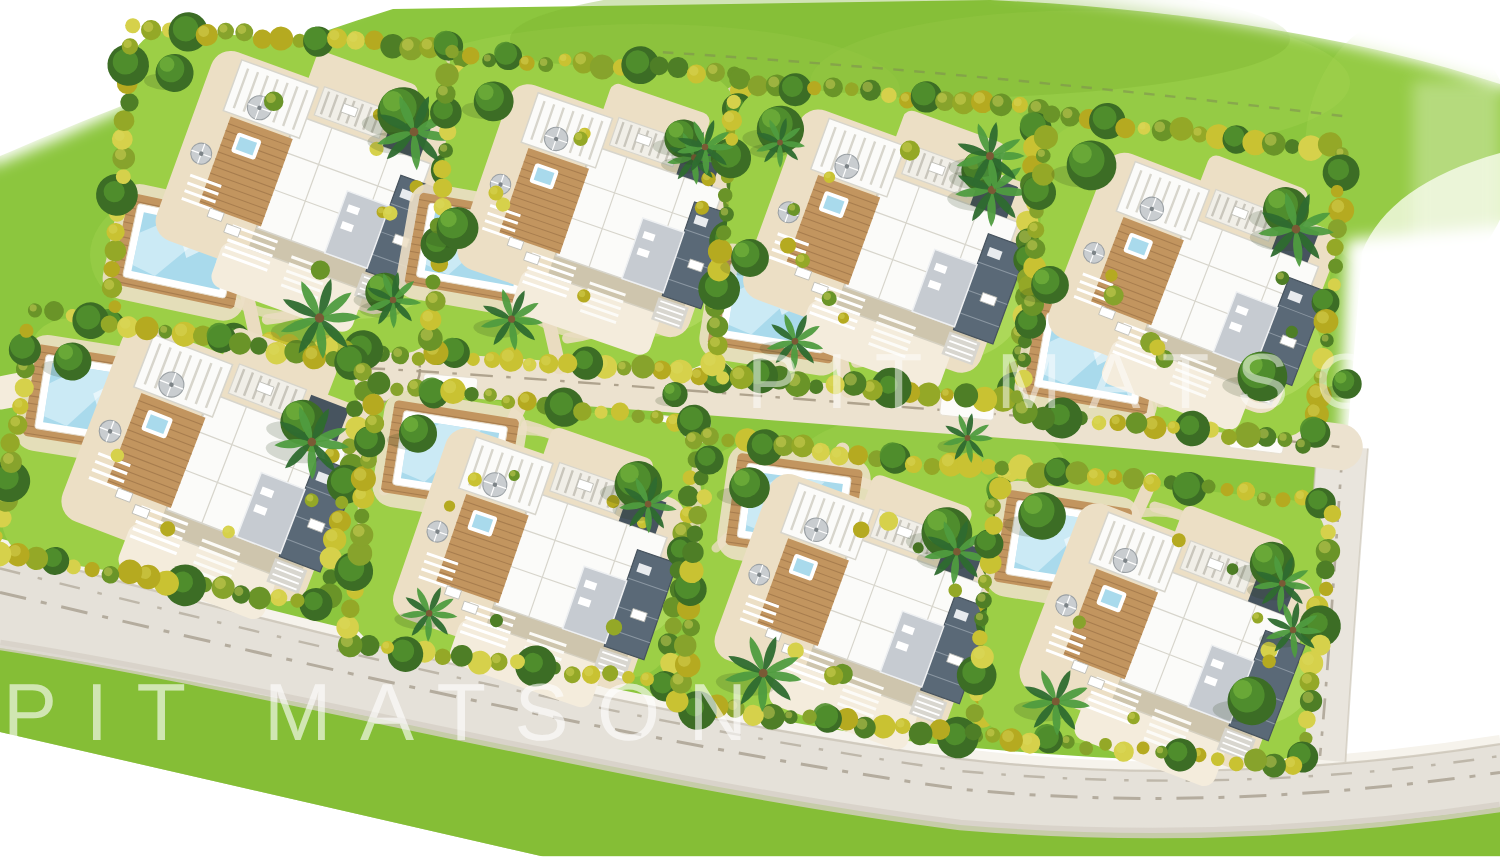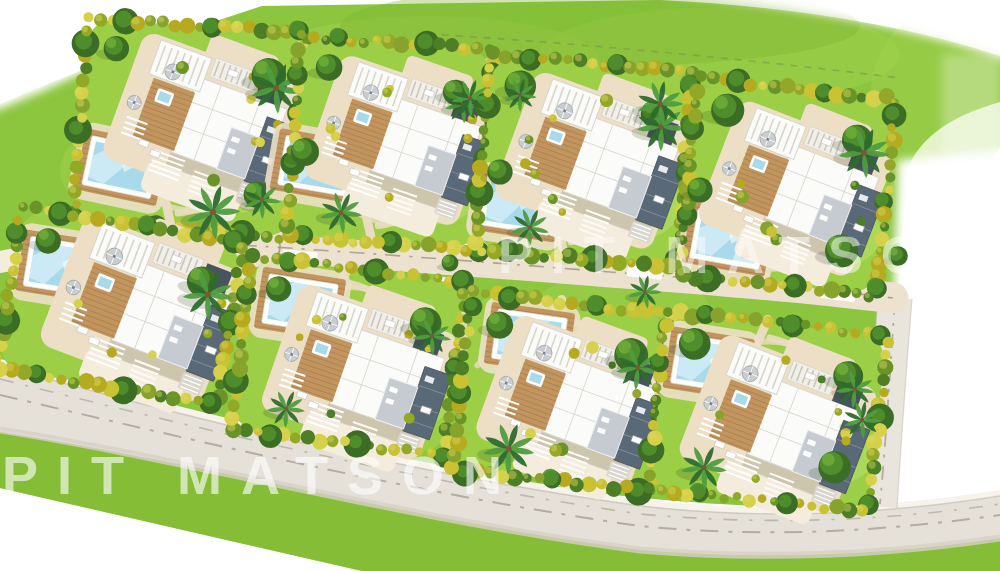--- a/index.html
+++ b/index.html
@@ -1,19 +1,19 @@
 <!DOCTYPE html>
 <html><head>
 <meta charset="utf-8">
 <style>
   html,body{margin:0;padding:0;background:#ffffff;}
   .stage{position:relative;width:1000px;height:571px;overflow:hidden;background:#ffffff;
          font-family:"Liberation Sans",sans-serif;}
   .stage svg{position:absolute;left:0;top:0;}
-  .wm{position:absolute;font-weight:700;color:#ffffff;white-space:nowrap;line-height:1;
+  .wm{position:absolute;font-weight:400;color:#ffffff;white-space:nowrap;line-height:1;
       pointer-events:none;user-select:none;}
 </style>
 </head>
 <body>
 
 <div class="stage">
   <svg id="site-svg" width="1000" height="571" viewBox="0 0 1000 571">
     <defs>
       <filter id="soft" x="-30%" y="-30%" width="160%" height="160%">
         <feGaussianBlur stdDeviation="5"></feGaussianBlur>

